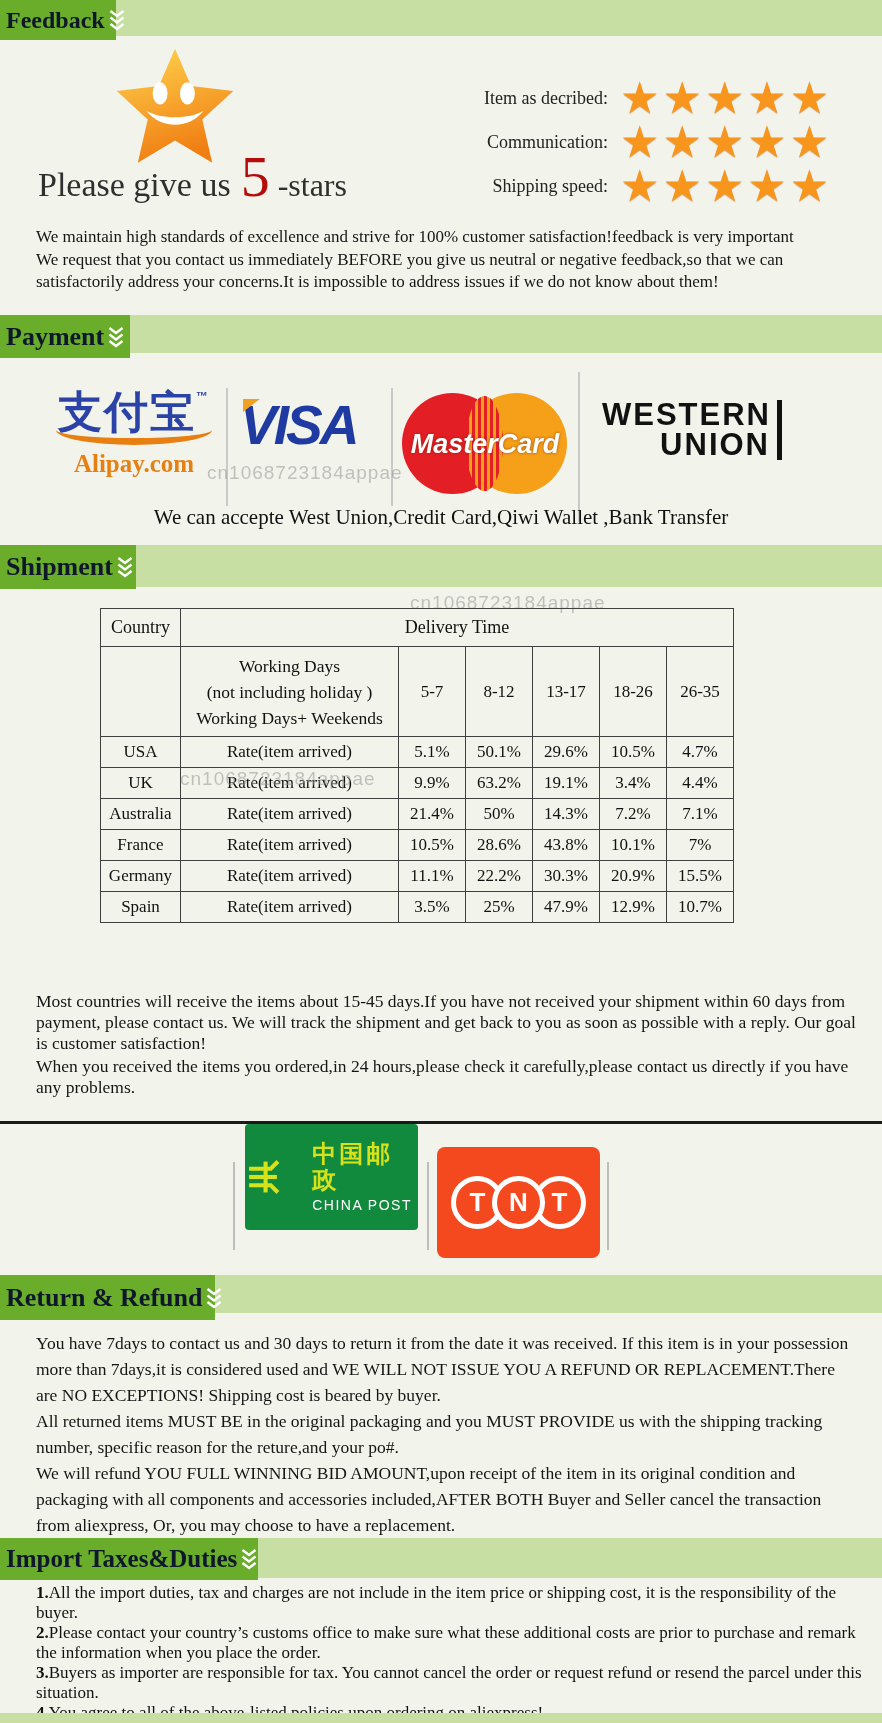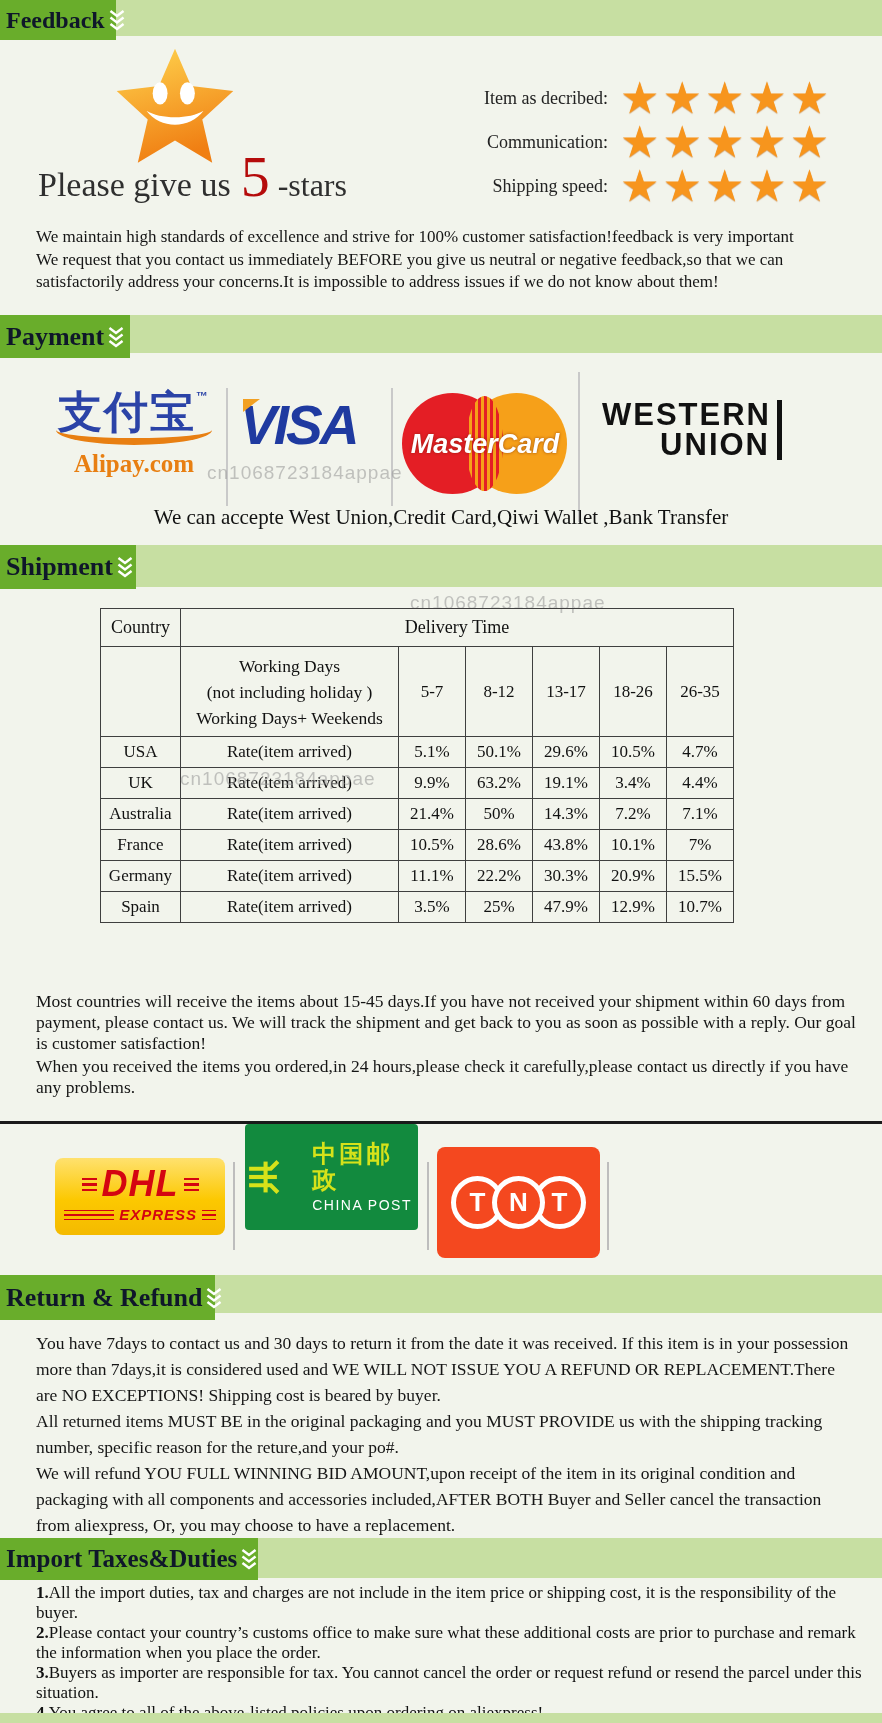--- a/index.html
+++ b/index.html
@@ -329,32 +329,20 @@
     </tr>
   </tbody>
     </table>
 
   <div id="ship-paras">
     <div class="para">Most countries will receive the items about 15-45 days.If you have not received your shipment within 60 days from payment, please contact us. We will track the shipment and get back to you as soon as possible with a reply. Our goal is customer satisfaction!</div>
     <div class="para">When you received the items you ordered,in 24 hours,please check it carefully,please contact us directly if you have any problems.</div>
   </div>
   <div id="black-line"></div>
 
-  <div id="dhl">
-    <div class="dhl-top">
-      <span class="dhl-dash"></span>
-      <span class="dhl-text">DHL</span>
-      <span class="dhl-dash"></span>
-    </div>
-    <div class="dhl-bottom">
-      <span class="dhl-lines"></span>
-      <span class="dhl-express">EXPRESS</span>
-      <span class="dhl-lines short"></span>
-    </div>
-  </div>
   <div class="cdiv" id="cd1"></div>
   <div id="cp">
     <svg width="42" height="42" viewBox="0 0 40 40">
       <g stroke="#d6e21a" stroke-width="4" fill="none">
         <path d="M4 12 h21 l7 -7"></path>
         <path d="M4 20 h27"></path>
         <path d="M4 28 h21 l7 7"></path>
         <path d="M20 5 v30"></path>
       </g>
     </svg>

